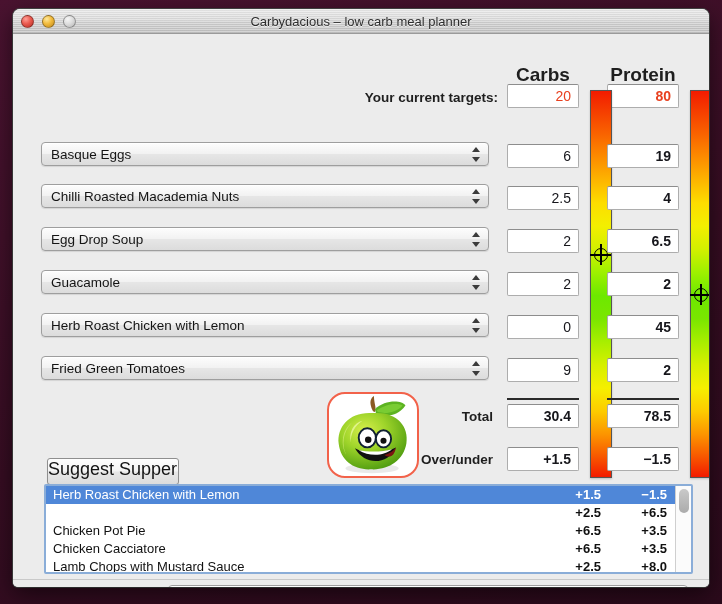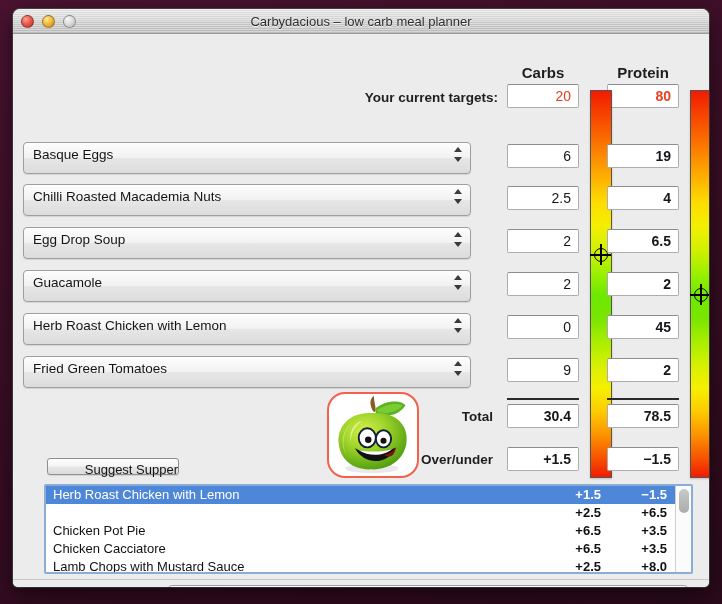--- a/index.html
+++ b/index.html
@@ -61,21 +61,21 @@
     height: 553px;
     background: #ececec;
     font-size: 13px;
     color: #1a1a1a;
   }
 
   
   .col-head {
     position: absolute; top: 30px;
     width: 72px; text-align: center;
-    font-size: 15px; font-weight: bold; color: #1e1e1e;
+    font-size: 19px; font-weight: bold; color: #1e1e1e;
   }
   #head-carbs   { left: 494px; }
   #head-protein { left: 594px; }
 
   .targets-label {
     position: absolute; left: 250px; top: 56px;
     width: 235px; text-align: right;
     font-size: 13.5px; font-weight: bold; color: #1e1e1e;
   }
 
@@ -95,22 +95,22 @@
     font-family: "Liberation Sans", sans-serif;
   }
   .numfield.target { color: #e8401f; padding-left: 10px; }
   .numfield.total  { font-weight: bold; }
   .numfield.delta  { font-weight: bold; }
   .col-c { left: 494px; }
   .col-p { left: 594px; font-weight: bold; }
 
   
   .dishrow {
-    position: absolute; left: 10px;
-    width: 448px; height: 32px;
+    position: absolute; left: 28px;
+    width: 448px; height: 24px;
     background: linear-gradient(to bottom, #fdfdfd 0%, #f2f2f2 48%, #e6e6e6 52%, #dcdcdc 100%);
     border: 1px solid #9e9e9e;
     border-radius: 4px;
     box-shadow: 0 1px 0 rgba(255,255,255,0.9) inset, 0 1px 1px rgba(0,0,0,0.10);
   }
   .dishrow .lbl {
     position: absolute; left: 9px; top: 0;
     line-height: 23px; font-size: 13.5px; color: #141414;
     white-space: nowrap; overflow: hidden;
     right: 24px; text-align: left;
@@ -177,26 +177,26 @@
     width: 92px; height: 86px;
     background: #fff;
     border: 2.5px solid #f2624a;
     border-radius: 18px;
     overflow: hidden;
   }
 
   
   #suggest-btn {
     position: absolute; left: 34px; top: 424px;
-    width: 132px; height: 17px;
+    width: 132px; height: 27px;
     background: linear-gradient(to bottom, #fefefe 0%, #f4f4f4 47%, #e7e7e7 53%, #dcdcdc 100%);
     border: 1px solid #8f8f8f;
     border-radius: 3px;
-    font-size: 13px; color: #131313;
-    line-height: 21px; text-align: right;
+    font-size: 18px; color: #131313;
+    line-height: 21px; text-align: left;
     box-shadow: 0 1px 1px rgba(0,0,0,0.10);
   }
 
   
   #suglist {
     position: absolute; left: 31px; top: 450px;
     width: 649px; height: 90px;
     background: #fff;
     border: 2px solid #8aadd8;
     border-radius: 2px;

